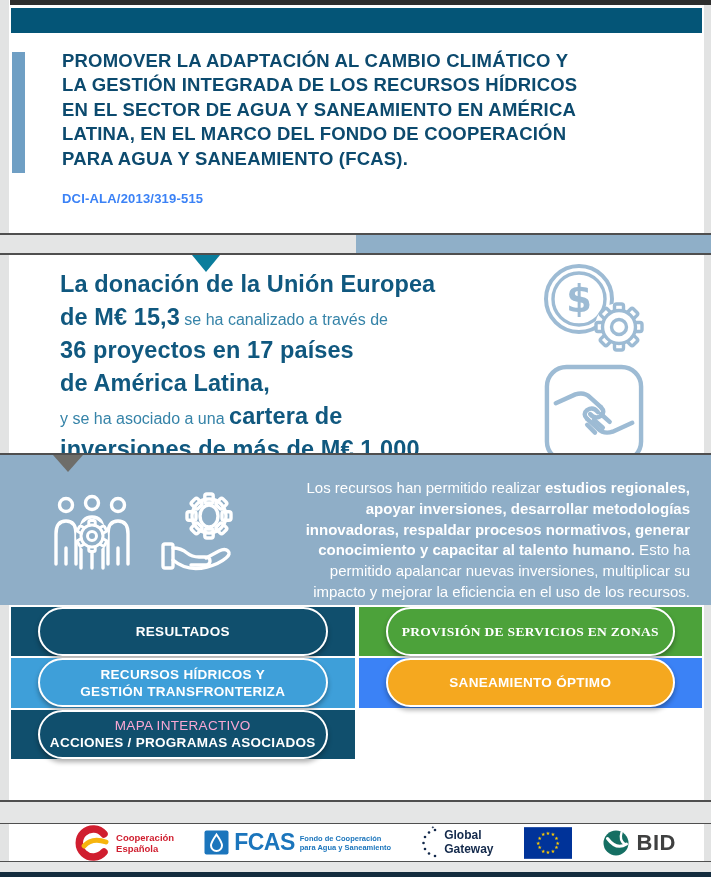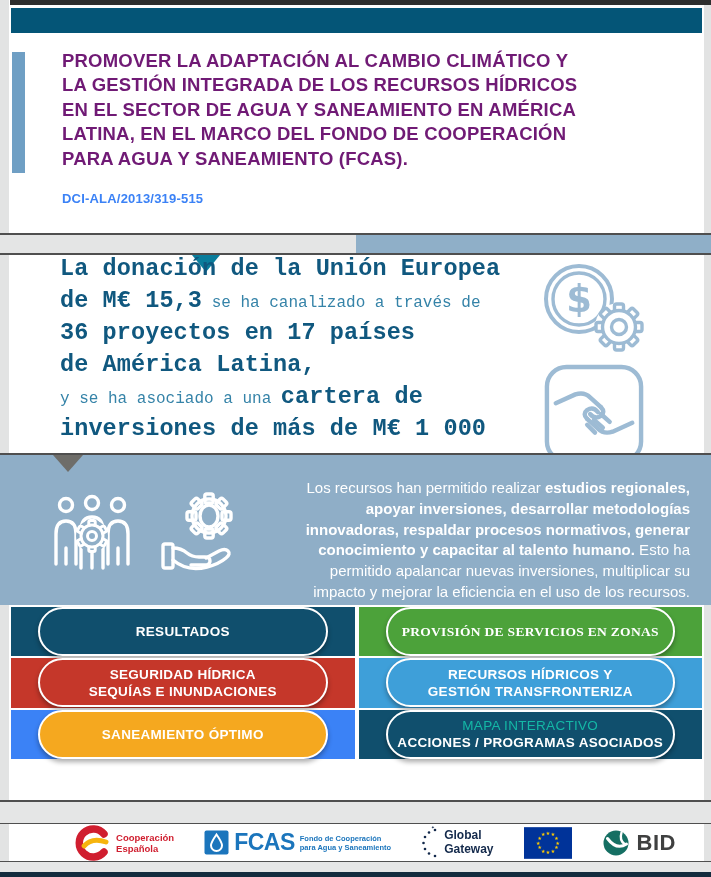--- a/index.html
+++ b/index.html
@@ -12,31 +12,31 @@
   
   .gutter-left{position:absolute;left:0;top:0;width:9px;height:877px;background:#e2e3e3;}
   .gutter-right{position:absolute;left:704px;top:0;width:7px;height:877px;background:#e2e3e3;}
   .topbar-dark{position:absolute;left:10px;top:0;width:701px;height:5px;background:#2e2e2e;}
   .hline{position:absolute;left:0;width:711px;background:#4f4f4f;}
   
   .header-band{position:absolute;left:11px;top:8px;width:691px;height:25px;background:#045577;}
   .accent-bar{position:absolute;left:12px;top:52px;width:13px;height:121px;background:#6f9fc4;}
   .title{
     position:absolute;left:62px;top:49px;width:600px;
-    color:#701a75;font-weight:bold;font-size:18.5px;line-height:24.4px;letter-spacing:.2px;
+    color:#0c4a6e;font-weight:bold;font-size:18.5px;line-height:24.4px;letter-spacing:.2px;
   }
   .program-id{position:absolute;left:62px;top:191px;color:#3b82f6;font-weight:bold;font-size:13px;letter-spacing:.2px;}
   
   .band{position:absolute;left:0;top:235px;width:711px;height:18px;}
   .band .g{position:absolute;left:0;top:0;width:356px;height:18px;background:#e4e5e5;}
   .band .b{position:absolute;left:356px;top:0;width:355px;height:18px;background:#8fafc8;}
   
   .tri-teal{position:absolute;left:192px;top:255px;width:0;height:0;
     border-left:14px solid transparent;border-right:14px solid transparent;border-top:17px solid #0a7d9c;}
-  .donation-text{position:absolute;left:60px;top:254px;width:470px;line-height:30px;font-family:Liberation Mono, monospace;}
+  .donation-text{position:absolute;left:60px;top:269px;width:470px;line-height:30px;}
   .donation-text .seg-big{font-weight:bold;font-size:23.5px;color:#10587f;letter-spacing:.1px;}
   .donation-text .seg-small{font-size:16px;color:#3583a8;}
   
   .steel{position:absolute;left:0;top:455px;width:711px;height:150px;background:#8faec7;}
   .tri-gray{position:absolute;left:53px;top:455px;width:0;height:0;
     border-left:15px solid transparent;border-right:15px solid transparent;border-top:17px solid #6e6d69;}
   .impact-text{position:absolute;right:21px;top:478px;width:440px;text-align:right;
     color:#ffffff;font-size:15px;line-height:20.8px;}
   .impact-text .seg-regular{font-weight:400;}
   .impact-text .seg-bold{font-weight:700;}
@@ -45,21 +45,21 @@
   .actions-grid{position:absolute;left:11px;top:607px;width:691px;height:152px;
     display:grid;grid-template-columns:1fr 1fr;grid-template-rows:1fr 1fr 1fr;
     column-gap:4px;row-gap:2px;background:#ffffff;}
   .action-cell{display:flex;align-items:center;justify-content:center;}
   .pill{
     width:calc(100% - 54px);height:49px;border:2px solid #ffffff;border-radius:26px;
     display:flex;flex-direction:column;align-items:center;justify-content:center;
     color:#ffffff;font-weight:bold;font-size:13.5px;letter-spacing:.3px;line-height:17px;
     text-align:center;box-shadow:0 3px 5px rgba(0,0,0,.33);cursor:pointer;
   }
-  .pill .line-muted{font-weight:400;color:#14b8a6;}
+  .pill .line-muted{font-weight:400;color:#f9a8d4;}
   
   .footer-grayband1{position:absolute;left:0;top:802px;width:711px;height:21px;background:#e5e6e6;}
   .footer-logos{position:absolute;left:0;top:824px;width:711px;height:37px;
     display:flex;align-items:center;justify-content:center;gap:30px;padding-left:40px;}
   .footer-grayband2{position:absolute;left:0;top:862px;width:711px;height:10px;background:#e5e6e6;}
   .bottombar{position:absolute;left:0;top:872px;width:711px;height:5px;background:#142c3e;}
   .logo{display:flex;align-items:center;gap:5px;}
   .logo-coop-text{color:#d01e2f;font-weight:bold;font-size:9.5px;line-height:11px;}
   .logo-fcas-acronym{color:#1b75bc;font-weight:bold;font-size:23px;letter-spacing:-.5px;}
   .logo-fcas-text{color:#1b75bc;font-weight:bold;font-size:7.5px;line-height:9px;}
@@ -186,26 +186,20 @@
 
   <div class="actions-grid">
       <div class="action-cell" style="background: rgb(16, 79, 109);">
         <div class="pill" style="background: rgb(16, 79, 109);">
           <span class="line-bold">RESULTADOS</span>
         </div>
       </div>
       <div class="action-cell" style="background: rgb(76, 162, 58); font-family: Liberation Serif, serif;">
         <div class="pill" style="background: rgb(76, 162, 58);">
           <span class="line-bold">PROVISIÓN DE SERVICIOS EN ZONAS</span>
-        </div>
-      </div>
-      <div class="action-cell" style="background: rgb(197, 55, 42);">
-        <div class="pill" style="background: rgb(197, 55, 42);">
-          <span class="line-bold">SEGURIDAD HÍDRICA</span>
-          <span class="line-bold">SEQUÍAS E INUNDACIONES</span>
         </div>
       </div>
       <div class="action-cell" style="background: rgb(62, 159, 217);">
         <div class="pill" style="background: rgb(62, 159, 217);">
           <span class="line-bold">RECURSOS HÍDRICOS Y</span>
           <span class="line-bold">GESTIÓN TRANSFRONTERIZA</span>
         </div>
       </div>
       <div class="action-cell" style="background: #3b82f6;">
         <div class="pill" style="background: rgb(245, 168, 31);">

